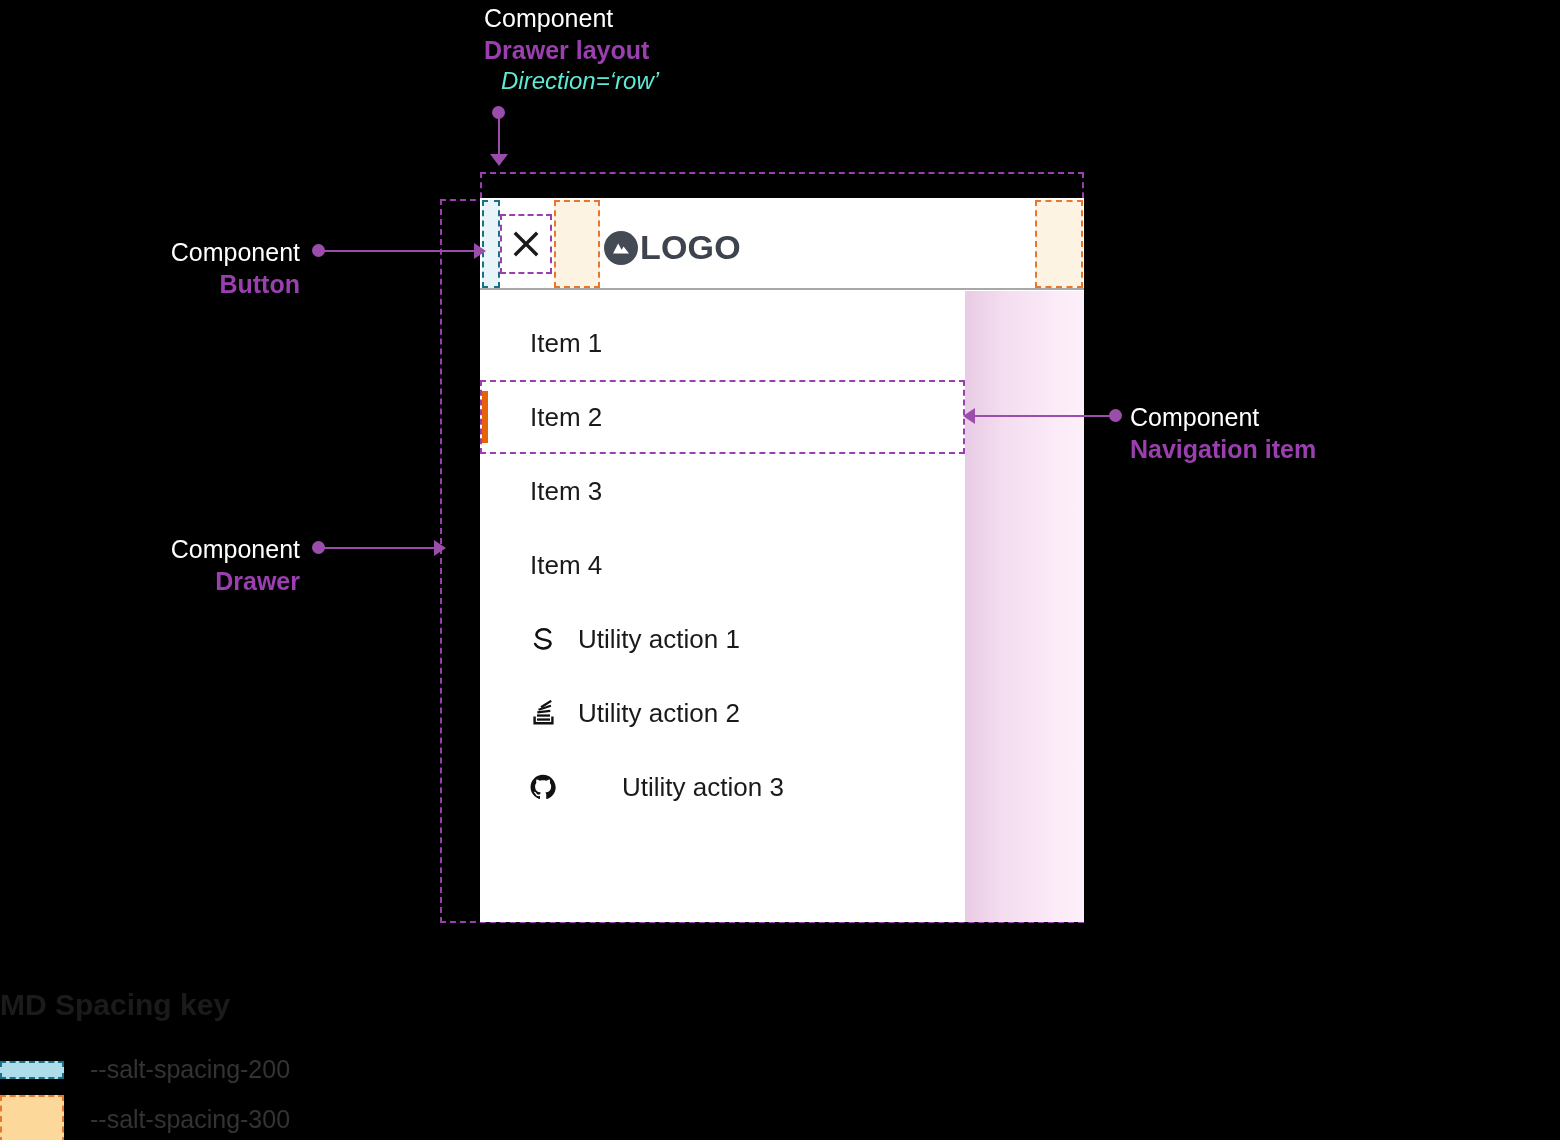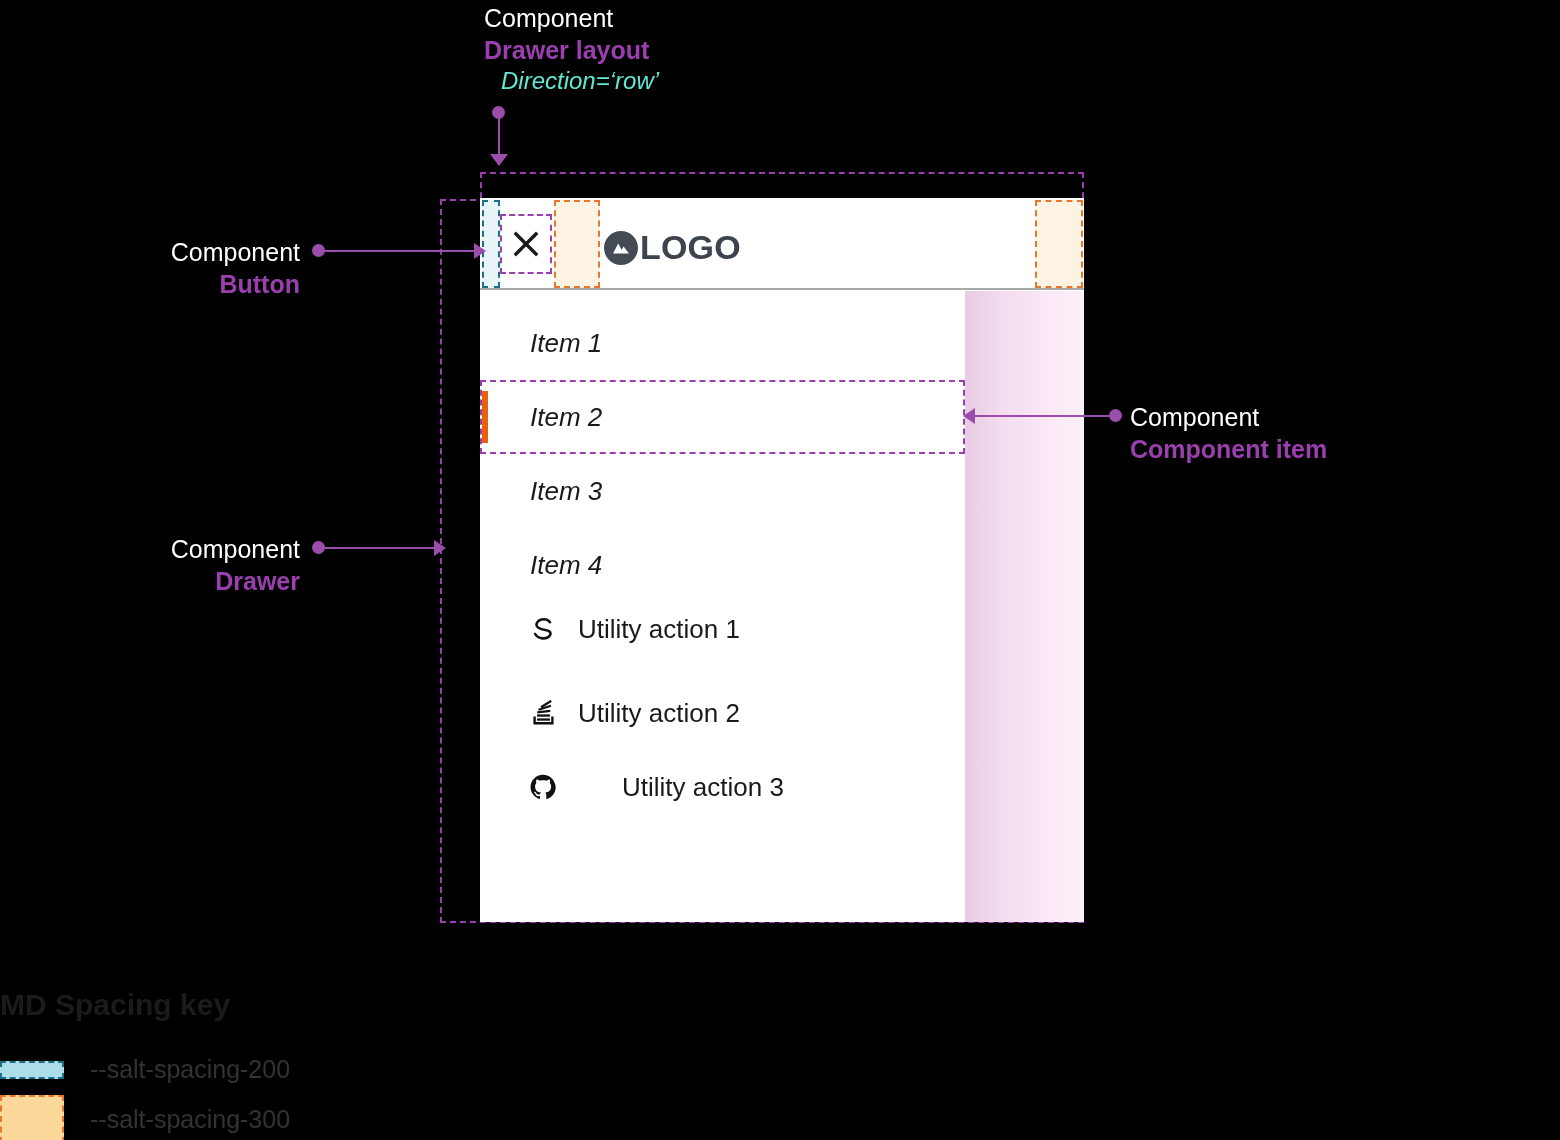--- a/index.html
+++ b/index.html
@@ -169,21 +169,20 @@
   }
   .nav-item {
     position: absolute;
     left: 0;
     width: 449px;
     height: 74px;
     display: flex;
     align-items: center;
     box-sizing: border-box;
     cursor: pointer;
-    font-style: italic;
   }
   .nav-item .label {
     font-size: 26px;
     color: #1a1a1a;
     padding-left: 50px;
   }
   .active-bar {
     position: absolute;
     left: 482px;
     width: 6px;
@@ -297,21 +296,21 @@
     <div class="nav-item" style="top:89px;">
       <span class="label">Item 2</span>
     </div>
     <div class="nav-item" style="top:163px;">
       <span class="label">Item 3</span>
     </div>
     <div class="nav-item" style="top:237px;">
       <span class="label">Item 4</span>
     </div>
 
-    <div class="util-item" style="top:301px;">
+    <div class="util-item" style="top:311px;">
       <span class="util-icon">
         <svg width="22" height="24" viewBox="0 0 22 24" aria-hidden="true">
           <path d="M18 5.2 C16 2.6 12.6 1.8 9.4 2.6 C5.6 3.6 3.4 6.8 5.2 9.6
                    C6.6 11.8 10 12.4 13.4 13 C16.6 13.6 19 14.6 18.4 17.2
                    C17.8 20 14.2 21.8 10.4 21.4 C6.8 21 4.4 19.2 3.2 17" stroke="#111111" stroke-width="2.6" fill="none" stroke-linecap="round"></path>
         </svg>
       </span>
       <span class="label">Utility action 1</span>
     </div>
 
@@ -364,21 +363,21 @@
   <div class="anno right-align" style="left:0px; top:533px; width:300px;">
     <span class="lead">Component</span>
     <span class="name">Drawer</span>
   </div>
   <div class="conn-dot" style="left:312px; top:541px;"></div>
   <div class="conn-line-h" style="left:318px; top:547px; width:120px;"></div>
   <div class="arrow-right" style="left:434px; top:540px;"></div>
 
   <div class="anno left-align" style="left:1130px; top:401px; width:400px;">
     <span class="lead">Component</span>
-    <span class="name">Component item</span>
+    <span class="name">Navigation item</span>
   </div>
   <div class="conn-dot" style="left:1109px; top:409px;"></div>
   <div class="conn-line-h" style="left:975px; top:415px; width:136px;"></div>
   <div class="arrow-left" style="left:963px; top:408px;"></div>
 
   <div class="legend-title">MD Spacing key</div>
 
   <div class="legend-row" style="top:1055px;">
     <span class="legend-sw-100"></span>
     <span class="legend-label">--salt-spacing-200</span>

